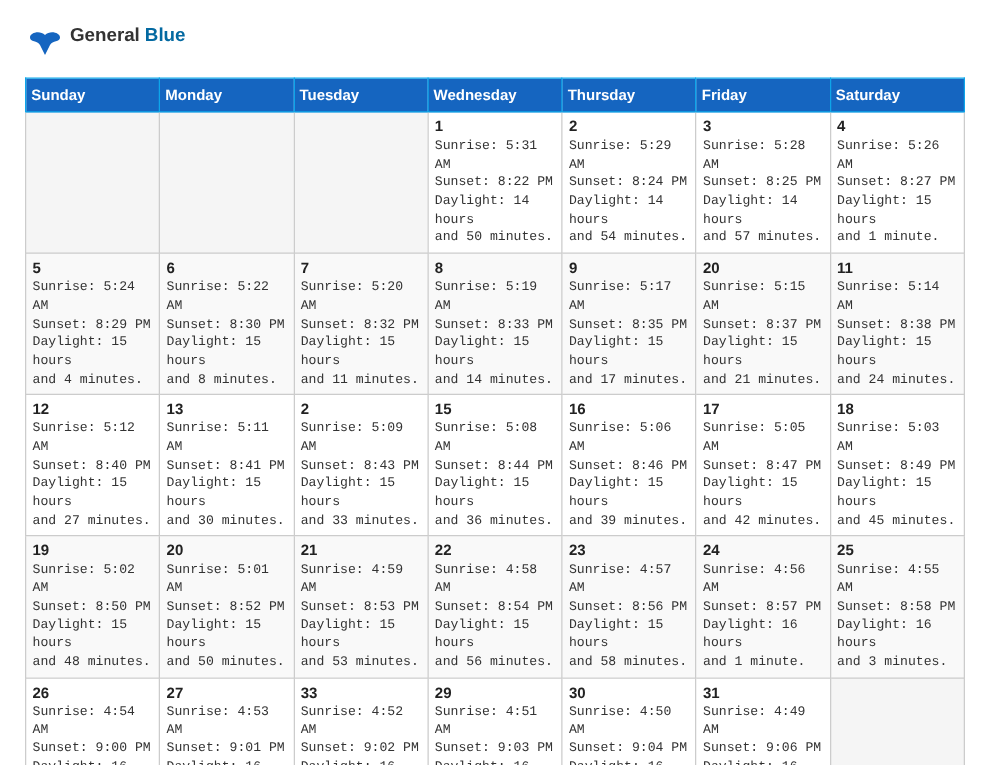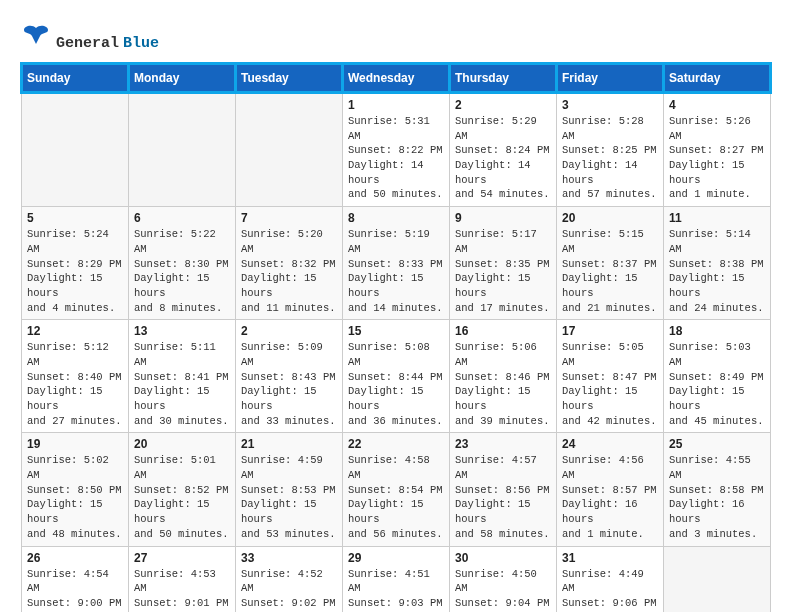--- a/index.html
+++ b/index.html
@@ -11,23 +11,22 @@
       padding: 20px;
     }
     .header-area {
       display: flex;
       justify-content: space-between;
       align-items: flex-start;
       margin-bottom: 10px;
     }
     .logo {
       display: flex;
-      align-items: flex-end;
+      align-items: flex-start;
       gap: 4px;
-      font-family: Liberation Mono, monospace;
     }
     .title-area {
       text-align: right;
     }
     .main-title {
       font-size: 36px;
       font-weight: bold;
       color: #1a1a2e;
     }
     .subtitle {
@@ -39,21 +38,21 @@
       border-collapse: collapse;
       font-size: 11px;
     }
     .calendar thead tr th {
       background-color: #1565c0;
       color: #fff;
       padding: 6px 4px;
       text-align: left;
       font-size: 12px;
       font-weight: bold;
-      border: 3px solid #0ea5e9;
+      border: 1px solid #0ea5e9;
     }
     .calendar tbody tr td {
       border: 1px solid #ccc;
       vertical-align: top;
       padding: 4px 5px;
       width: calc(100% / 7);
       min-height: 70px;
       background: #fff;
     }
     .calendar tbody tr:nth-child(even) td {

